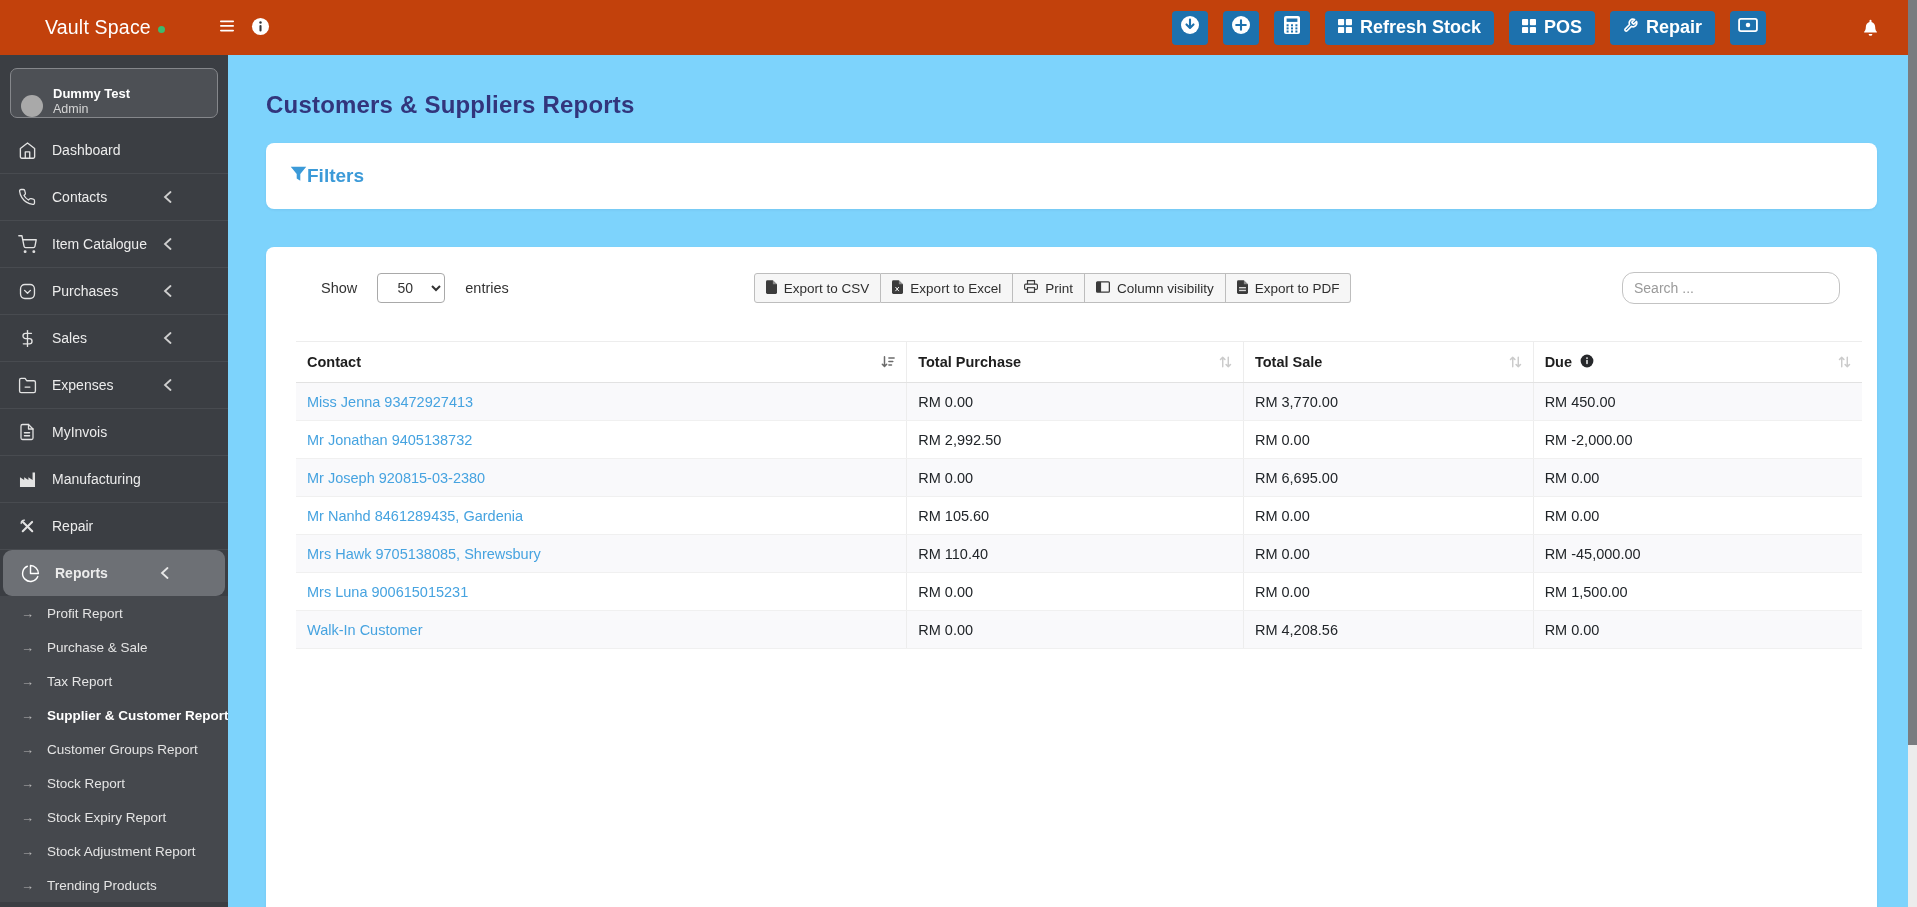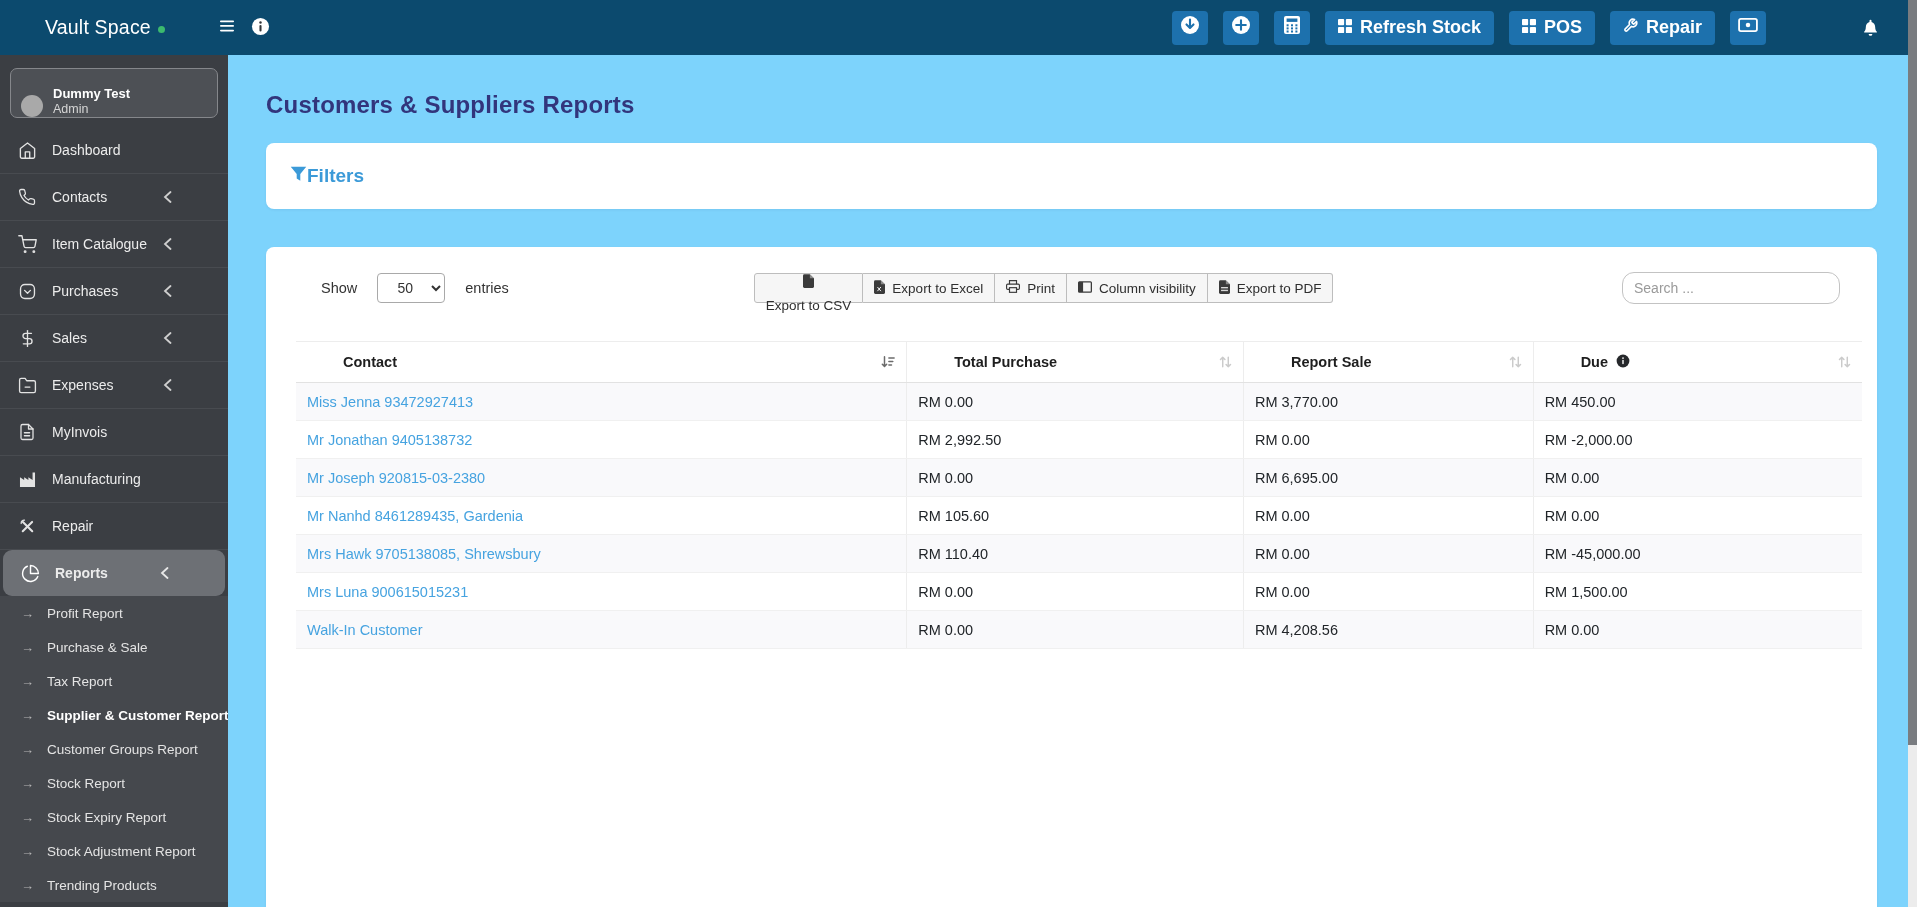--- a/index.html
+++ b/index.html
@@ -1,20 +1,20 @@
 <!DOCTYPE html>
 <html><head>
 <meta charset="utf-8">
 <style>
   html,body{margin:0;padding:0;}
   body{font-family:"Liberation Sans","DejaVu Sans",sans-serif;}
   .app{position:relative;width:1917px;height:907px;overflow:hidden;background:#f0f2f9;}
 
   
-  .navbar{position:absolute;top:0;left:0;width:1917px;height:55px;background:#0c4a6e;display:flex;align-items:center;z-index:10;}
+  .navbar{position:absolute;top:0;left:0;width:1917px;height:55px;background:#c2410c;display:flex;align-items:center;z-index:10;}
   .brand{padding-left:45px;color:#fff;font-size:19.5px;letter-spacing:.2px;display:flex;align-items:center;}
   .brand-dot{width:7px;height:7px;border-radius:50%;background:#3cba6e;margin-left:7px;margin-top:3px;}
   .nav-iconbtn{background:none;border:none;padding:0;cursor:pointer;display:flex;align-items:center;}
   .hamburger{margin-left:55px;}
   .nav-info{margin-left:17px;}
   .nav-actions{margin-left:auto;display:flex;align-items:center;gap:15px;}
   .btn-blue{background:#1d71ad;border:none;border-radius:4px;height:34px;min-width:36px;color:#fff;font-weight:700;font-size:18px;display:flex;align-items:center;justify-content:center;gap:8px;padding:0 13px;cursor:pointer;font-family:inherit;}
   .btn-blue.icon-only{width:36px;padding:0;}
   .bell-wrap{margin-left:90px;margin-right:32px;background:none;border:none;cursor:pointer;display:flex;align-items:center;}
 
@@ -40,28 +40,28 @@
   .card{background:#fff;border-radius:8px;box-shadow:0 1px 3px rgba(20,20,60,.06);}
   .filters-card{margin-top:24px;height:66px;display:flex;align-items:center;padding:0 24px;box-sizing:border-box;}
   .filters-title{color:#3b9ad8;font-size:19px;font-weight:700;}
   .table-card{margin-top:38px;height:700px;padding:25px 15px 0 30px;box-sizing:border-box;}
 
   .controls{display:flex;align-items:center;}
   .show-group{display:flex;align-items:center;gap:20px;margin-left:25px;font-size:14.5px;color:#333;}
   .page-length{width:68px;height:30px;border:1px solid #a9a9a9;border-radius:4px;font-size:14px;color:#333;background:#fff;text-align:center;font-family:inherit;}
   .export-group{display:flex;margin-left:245px;}
   .export-btn{height:30px;background:#f6f6f6;border:1px solid #bdbdbd;border-left-width:0;font-size:13.5px;color:#2f2f2f;display:flex;align-items:center;gap:7px;padding:0 11px;cursor:pointer;font-family:inherit;white-space:nowrap;}
-  .export-btn:first-child{border-left-width:1px;border-radius:3px 0 0 3px;flex-direction:column;}
+  .export-btn:first-child{border-left-width:1px;border-radius:3px 0 0 3px;}
   .export-btn:last-child{border-radius:0 3px 3px 0;}
   .search-input{margin-left:auto;margin-right:22px;width:218px;height:32px;border:1px solid #c3c3c3;border-radius:12px;font-size:14px;padding:0 11px;color:#444;box-sizing:border-box;background:#fff;font-family:inherit;}
   .search-input::placeholder{color:#9a9a9a;}
 
   .report-table{width:100%;border-collapse:collapse;margin-top:37px;table-layout:fixed;}
   .report-table th{text-align:left;font-size:14.5px;font-weight:700;color:#1e1e1e;height:40px;border-top:1px solid #ededed;border-bottom:1px solid #e2e2e2;padding:0 11px;position:relative;cursor:pointer;}
-  .report-table th .th-inner{display:flex;align-items:center;gap:8px;margin-left:36px;}
+  .report-table th .th-inner{display:flex;align-items:center;gap:8px;}
   .report-table th .sort{position:absolute;right:11px;top:50%;transform:translateY(-50%);display:flex;}
   .report-table th + th,.report-table td + td{border-left:1px solid #ededed;}
   .report-table td{height:37px;font-size:14.5px;color:#212529;padding:0 11px;border-bottom:1px solid #f0f0f0;overflow:hidden;white-space:nowrap;}
   .report-table tbody tr:nth-child(odd){background:#f9f9fb;}
   .contact-link{color:#46a3e0;text-decoration:none;cursor:pointer;}
 
   
   .page-scrollbar{position:absolute;top:0;right:0;width:9px;height:907px;background:#ececec;z-index:20;}
   .page-scrollbar .thumb{position:absolute;top:0;left:0;width:100%;height:745px;background:#797c80;}
 </style>
@@ -450,21 +450,21 @@
                 </span>
               <span class="sort">
                   <svg width="13" height="13" viewBox="0 0 14 14" fill="none" stroke="#cbcbcb" stroke-width="1.6" stroke-linecap="round" stroke-linejoin="round">
                     <path d="M4 12V2M4 2 1.6 4.4M4 2l2.4 2.4"></path>
                     <path d="M10 2v10m0 0 2.4-2.4M10 12 7.6 9.6"></path>
                   </svg>
                 </span>
             </th>
             <th>
               <span class="th-inner">
-                  <span>Report Sale</span>
+                  <span>Total Sale</span>
                 </span>
               <span class="sort">
                   <svg width="13" height="13" viewBox="0 0 14 14" fill="none" stroke="#cbcbcb" stroke-width="1.6" stroke-linecap="round" stroke-linejoin="round">
                     <path d="M4 12V2M4 2 1.6 4.4M4 2l2.4 2.4"></path>
                     <path d="M10 2v10m0 0 2.4-2.4M10 12 7.6 9.6"></path>
                   </svg>
                 </span>
             </th>
             <th>
               <span class="th-inner">

